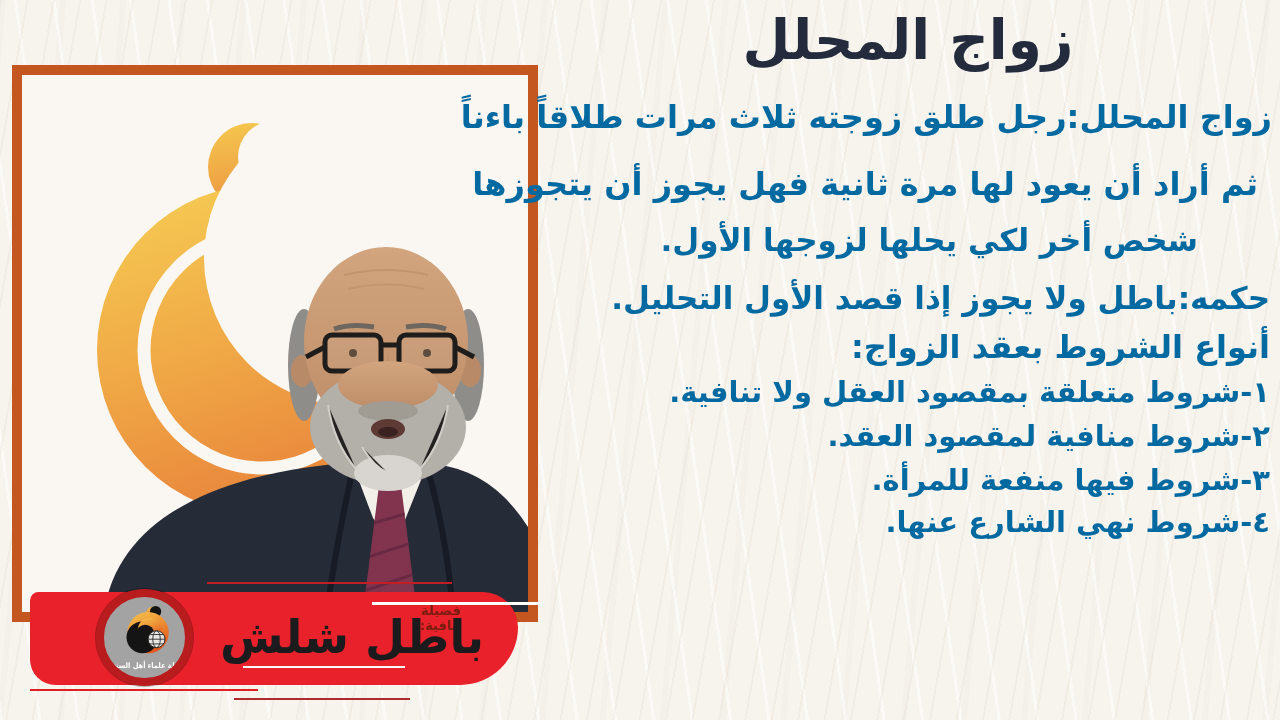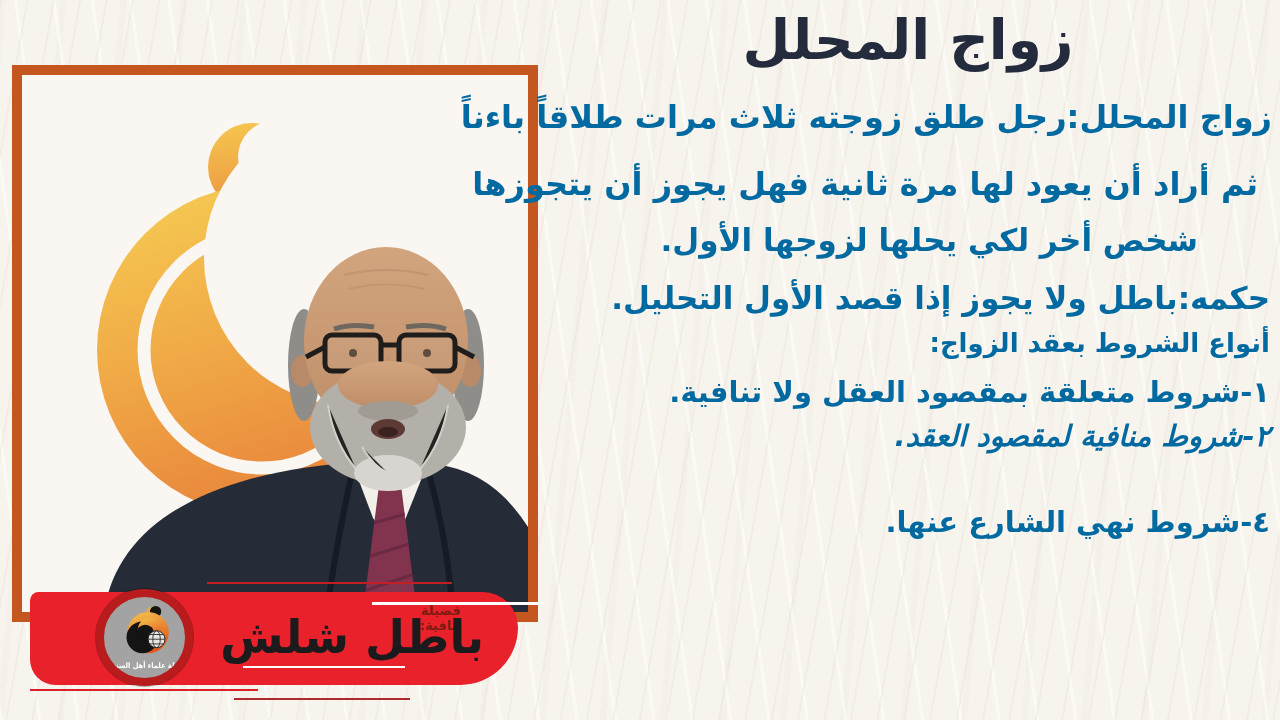--- a/index.html
+++ b/index.html
@@ -31,23 +31,23 @@
     letter-spacing:0;
   }
   .text-line{
     position:absolute;direction:rtl;white-space:nowrap;
     font-weight:700;color:#0369a1;z-index:3;line-height:1.35;
   }
   .line-0{top:96px;right:8px;font-size:32px;}
   .line-1{top:163px;right:22px;font-size:32px;}
   .line-2{top:220px;right:82px;font-size:31px;}
   .line-3{top:278px;right:10px;font-size:31px;}
-  .line-4{top:326px;right:10px;font-size:26px;}
+  .line-4{top:326px;right:10px;font-size:32px;}
   .line-5{top:373px;right:10px;font-size:29px;margin-left:35px;}
-  .line-6{top:417px;right:10px;font-size:29px;font-style:italic;}
+  .line-6{top:417px;right:10px;font-size:29px;}
   .line-7{top:461px;right:10px;font-size:29px;}
   .line-8{top:503px;right:10px;font-size:29px;}
   
   .banner{
     position:absolute;left:30px;top:592px;width:488px;height:93px;
     background:#E8212A;border-radius:14px 58px 95px 42px;z-index:4;
   }
   .banner-label{
     position:absolute;left:398px;top:603px;width:86px;
     text-align:center;direction:rtl;font-size:13px;font-weight:700;
@@ -172,20 +172,21 @@
 
   <div class="page-title">زواج المحلل</div>
 
   <div class="text-line line-0">زواج المحلل:رجل طلق زوجته ثلاث مرات طلاقاً باءناً</div>
   <div class="text-line line-1">ثم أراد أن يعود لها مرة ثانية فهل يجوز أن يتجوزها</div>
   <div class="text-line line-2">شخص أخر لكي يحلها لزوجها الأول.</div>
   <div class="text-line line-3">حكمه:باطل ولا يجوز إذا قصد الأول التحليل.</div>
   <div class="text-line line-4">أنواع الشروط بعقد الزواج:</div>
   <div class="text-line line-5">١-شروط متعلقة بمقصود العقل ولا تنافية.</div>
   <div class="text-line line-6">٢-شروط منافية لمقصود العقد.</div>
+  <div class="text-line line-7">٣-شروط فيها منفعة للمرأة.</div>
   <div class="text-line line-8">٤-شروط نهي الشارع عنها.</div>
 
   <div class="deco deco-red-top"></div>
   <div class="deco deco-white-top"></div>
 
   <div class="banner"></div>
   <div class="banner-label">فضيلة تنافية:</div>
   <div class="banner-name">باطل شلش</div>
   <div class="deco deco-white-under"></div>
   <div class="deco deco-red-bottom"></div>

